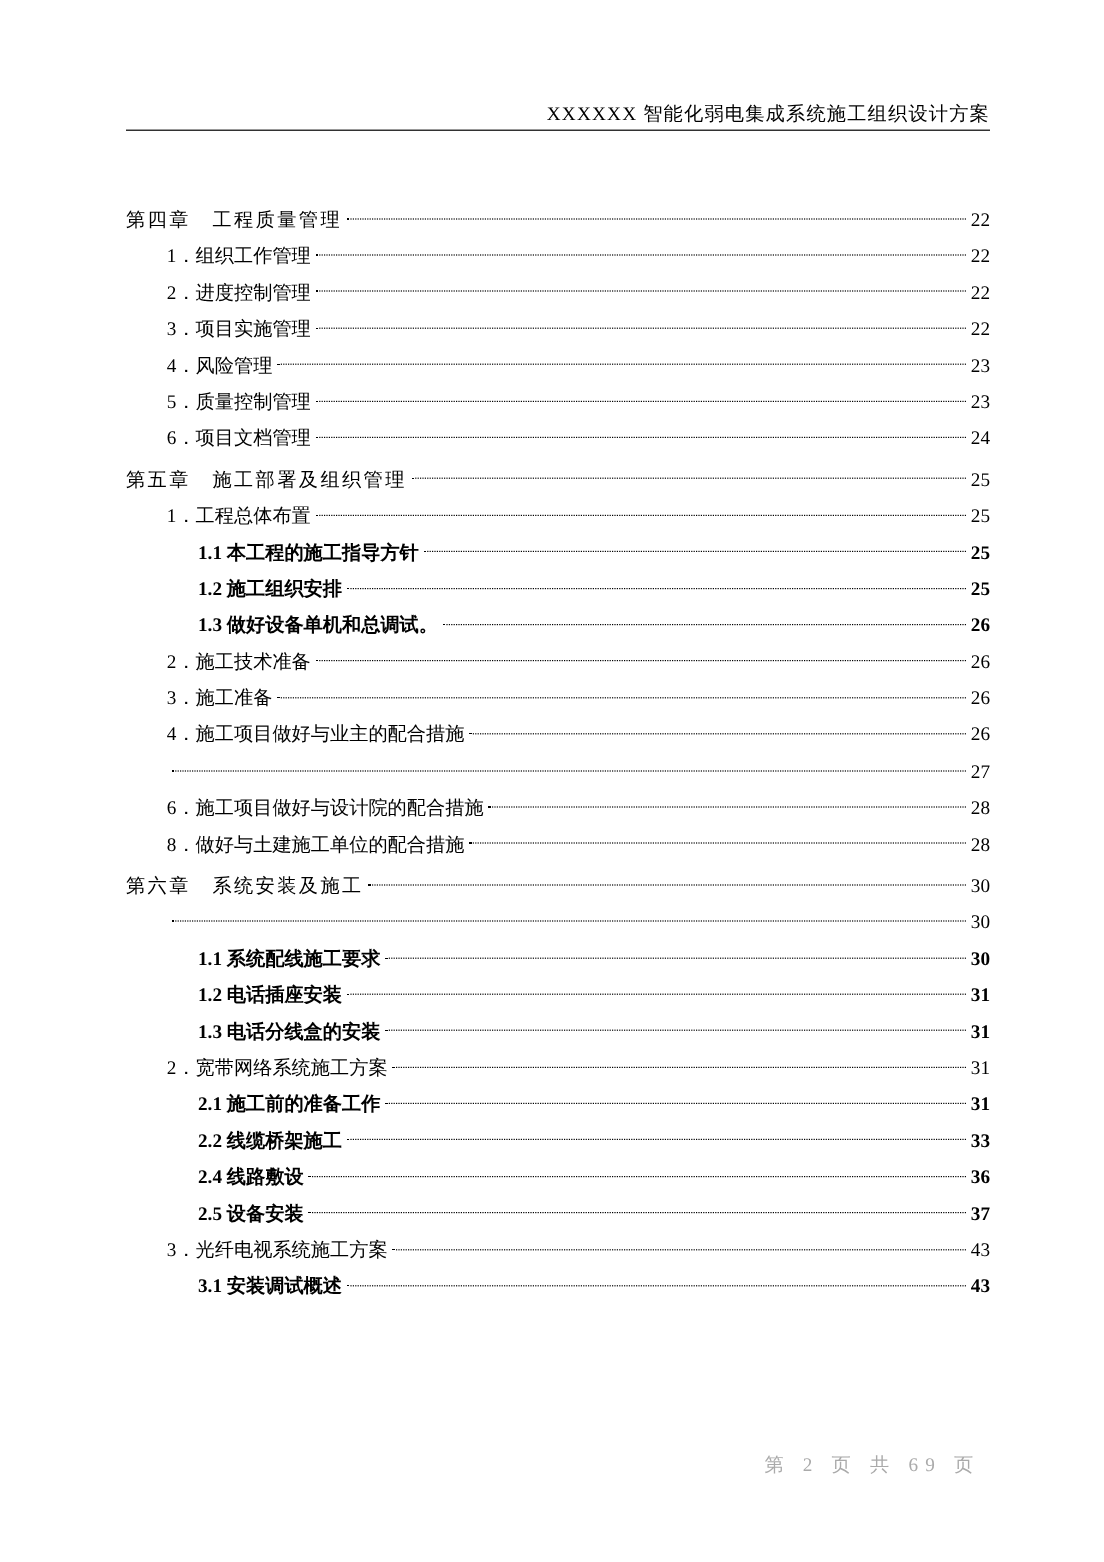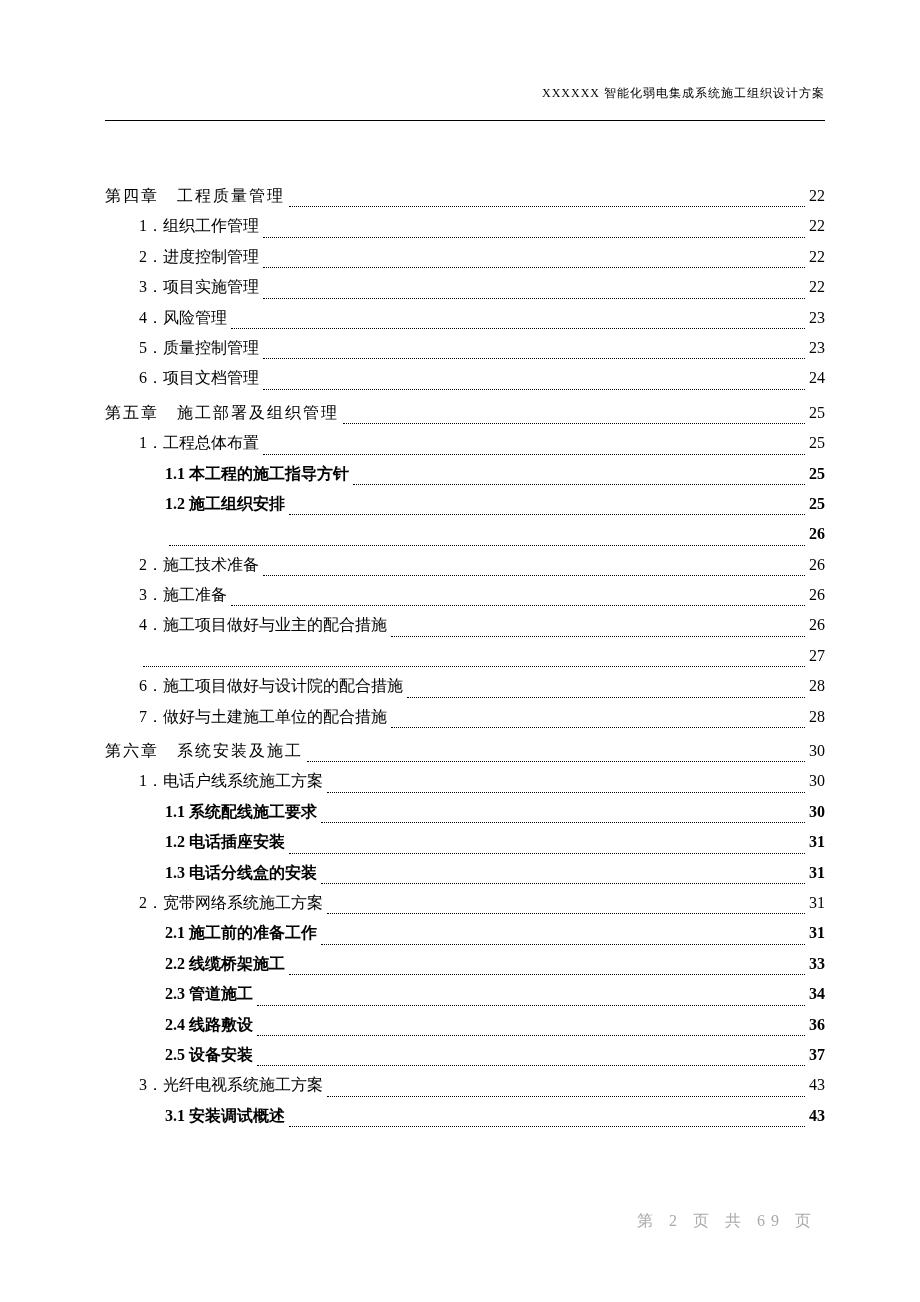--- a/index.html
+++ b/index.html
@@ -9,29 +9,29 @@
     width: 920px;
     height: 1302px;
     position: relative;
     color: #000;
   }
   .page {
     padding: 85px 95px 0 105px;
   }
   .header {
     text-align: right;
-    font-size: 12px;
-    padding-bottom: 18px;
+    font-size: 16px;
+    padding-bottom: 2px;
     border-bottom: 1.5px solid #000;
     margin-bottom: 60px;
     letter-spacing: 1px;
   }
   .toc-line {
     display: flex;
-    align-items: flex-end;
+    align-items: center;
     font-size: 16px;
     line-height: 1.9;
     white-space: nowrap;
   }
   .toc-line .label {
     flex: 0 0 auto;
   }
   .toc-line .dots {
     flex: 1 1 auto;
     border-bottom: 1.5px dotted #000;
@@ -113,20 +113,21 @@
         <span class="label">1.1 本工程的施工指导方针</span>
         <span class="dots"></span>
         <span class="page-num">25</span>
       </div>
       <div class="toc-line indent-2 bold">
         <span class="label">1.2 施工组织安排</span>
         <span class="dots"></span>
         <span class="page-num">25</span>
       </div>
       <div class="toc-line indent-2 bold">
+        <span class="label">1.3 做好设备单机和总调试。</span>
         <span class="dots"></span>
         <span class="page-num">26</span>
       </div>
       <div class="toc-line indent-1 ">
         <span class="label">2．施工技术准备</span>
         <span class="dots"></span>
         <span class="page-num">26</span>
       </div>
       <div class="toc-line indent-1 ">
         <span class="label">3．施工准备</span>
@@ -141,31 +142,30 @@
       <div class="toc-line indent-1 ">
         <span class="dots"></span>
         <span class="page-num">27</span>
       </div>
       <div class="toc-line indent-1 ">
         <span class="label">6．施工项目做好与设计院的配合措施</span>
         <span class="dots"></span>
         <span class="page-num">28</span>
       </div>
       <div class="toc-line indent-1 ">
-        <span class="label">7．做好与土建施工单位的配合措施</span>
+        <span class="label">8．做好与土建施工单位的配合措施</span>
         <span class="dots"></span>
         <span class="page-num">28</span>
       </div>
       <div class="toc-line indent-0 chapter">
         <span class="label">第六章　系统安装及施工</span>
         <span class="dots"></span>
         <span class="page-num">30</span>
       </div>
       <div class="toc-line indent-1 ">
-        <span class="label">1．电话户线系统施工方案</span>
         <span class="dots"></span>
         <span class="page-num">30</span>
       </div>
       <div class="toc-line indent-2 bold">
         <span class="label">1.1 系统配线施工要求</span>
         <span class="dots"></span>
         <span class="page-num">30</span>
       </div>
       <div class="toc-line indent-2 bold">
         <span class="label">1.2 电话插座安装</span>
@@ -184,25 +184,20 @@
       </div>
       <div class="toc-line indent-2 bold">
         <span class="label">2.1 施工前的准备工作</span>
         <span class="dots"></span>
         <span class="page-num">31</span>
       </div>
       <div class="toc-line indent-2 bold">
         <span class="label">2.2 线缆桥架施工</span>
         <span class="dots"></span>
         <span class="page-num">33</span>
-      </div>
-      <div class="toc-line indent-2 bold">
-        <span class="label">2.3 管道施工</span>
-        <span class="dots"></span>
-        <span class="page-num">34</span>
       </div>
       <div class="toc-line indent-2 bold">
         <span class="label">2.4 线路敷设</span>
         <span class="dots"></span>
         <span class="page-num">36</span>
       </div>
       <div class="toc-line indent-2 bold">
         <span class="label">2.5 设备安装</span>
         <span class="dots"></span>
         <span class="page-num">37</span>

